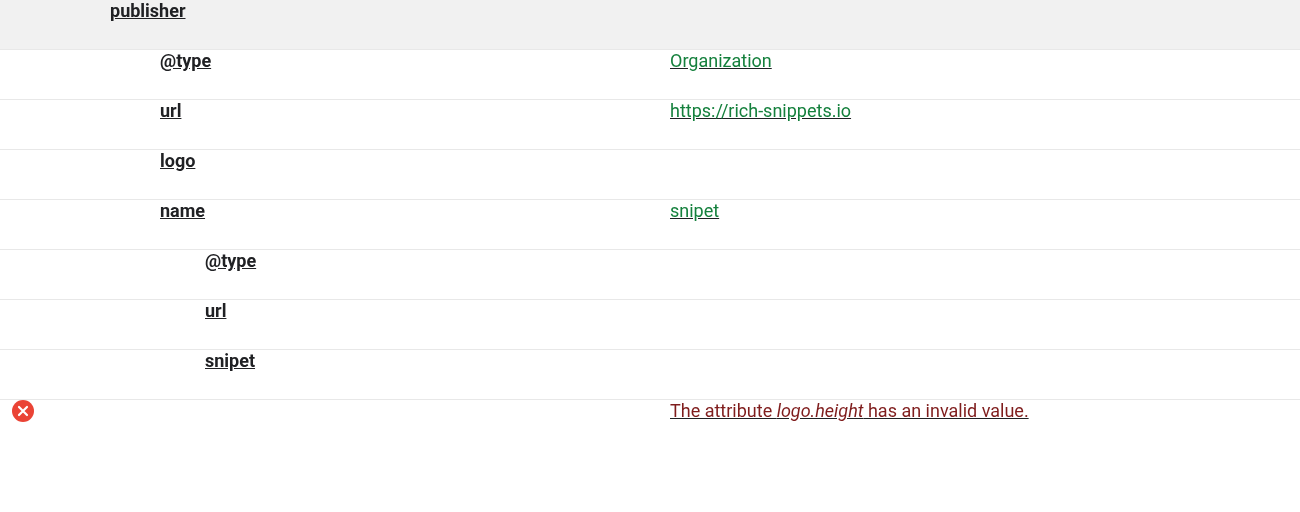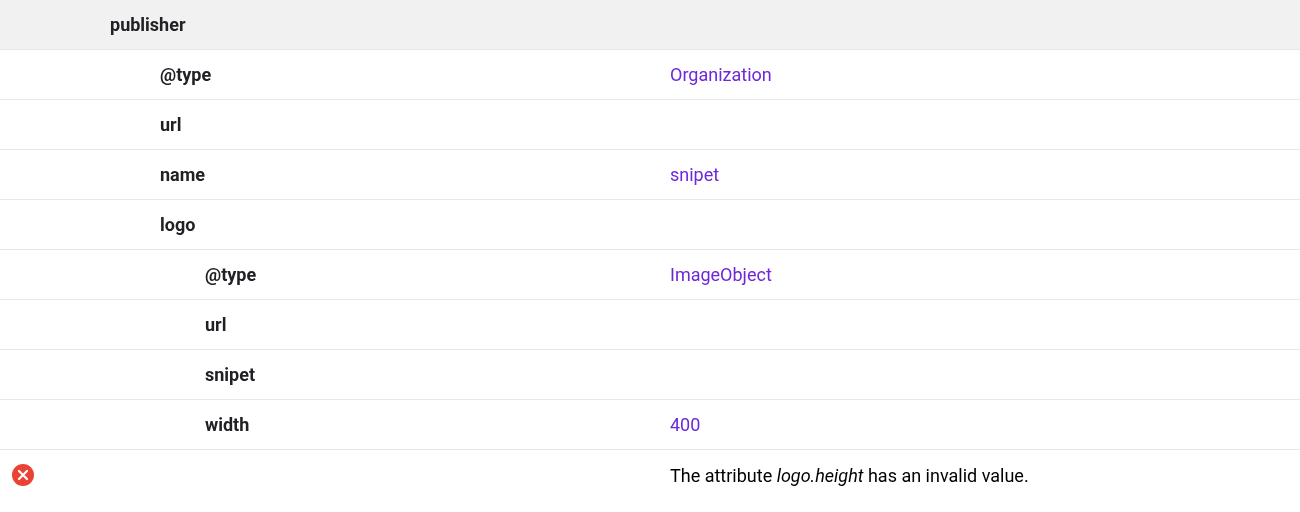--- a/index.html
+++ b/index.html
@@ -7,54 +7,55 @@
       margin: 0;
       font-family: Roboto, Arial, sans-serif;
       color: #202124;
       background: #fff;
       width: 1300px;
     }
     .row {
       display: flex;
       border-bottom: 1px solid #e8e8e8;
       min-height: 50px;
-      align-items: center;
+      align-items: flex-start;
+      text-decoration: underline;
     }
     .row:last-child { border-bottom: none; }
     .header-row { background: #f1f1f1; }
     .col-icon {
       width: 45px;
       display: flex;
       align-items: center;
       justify-content: center;
     }
     .col-key {
       width: 625px;
       font-size: 18px;
       font-weight: 700;
     }
     .col-val {
       flex: 1;
       font-size: 18px;
       font-weight: 400;
-      color: #6d28d9;
+      color: #15803d;
       padding-left: 0px;
     }
     .ind-0 { padding-left: 65px; }
     .ind-1 { padding-left: 115px; }
     .ind-2 { padding-left: 160px; }
     .err-icon {
       width: 22px; height: 22px;
       border-radius: 50%;
       background: #ea4335;
       display: flex; align-items: center; justify-content: center;
     }
     .err-icon svg { display: block; }
     .err-text {
-      color: #000000;
+      color: #7f1d1d;
       font-size: 18px;
       font-weight: 400;
     }
     .err-text .attr { font-style: italic; }
   </style>
 </head>
 <body>
 
 <div>
 
@@ -66,55 +67,50 @@
 
   <div class="row">
     <div class="col-icon"></div>
     <div class="col-key ind-1">@type</div>
     <div class="col-val">Organization</div>
   </div>
 
   <div class="row">
     <div class="col-icon"></div>
     <div class="col-key ind-1">url</div>
+    <div class="col-val">https://rich-snippets.io</div>
+  </div>
+
+  <div class="row">
+    <div class="col-icon"></div>
+    <div class="col-key ind-1">logo</div>
+    <div class="col-val"></div>
   </div>
 
   <div class="row">
     <div class="col-icon"></div>
     <div class="col-key ind-1">name</div>
     <div class="col-val">snipet</div>
   </div>
 
   <div class="row">
     <div class="col-icon"></div>
-    <div class="col-key ind-1">logo</div>
-    <div class="col-val"></div>
-  </div>
-
-  <div class="row">
-    <div class="col-icon"></div>
     <div class="col-key ind-2">@type</div>
-    <div class="col-val">ImageObject</div>
   </div>
 
   <div class="row">
     <div class="col-icon"></div>
     <div class="col-key ind-2">url</div>
   </div>
 
   <div class="row">
     <div class="col-icon"></div>
     <div class="col-key ind-2">snipet</div>
   </div>
 
-  <div class="row">
-    <div class="col-icon"></div>
-    <div class="col-key ind-2">width</div>
-    <div class="col-val">400</div>
-  </div>
 
   <div class="row">
     <div class="col-icon">
       <div class="err-icon">
         <svg width="12" height="12" viewBox="0 0 12 12">
             <path d="M2 2 L10 10 M10 2 L2 10" stroke="#fff" stroke-width="2.2" stroke-linecap="round"></path>
           </svg>
       </div>
     </div>
     <div class="col-key ind-1"></div>

